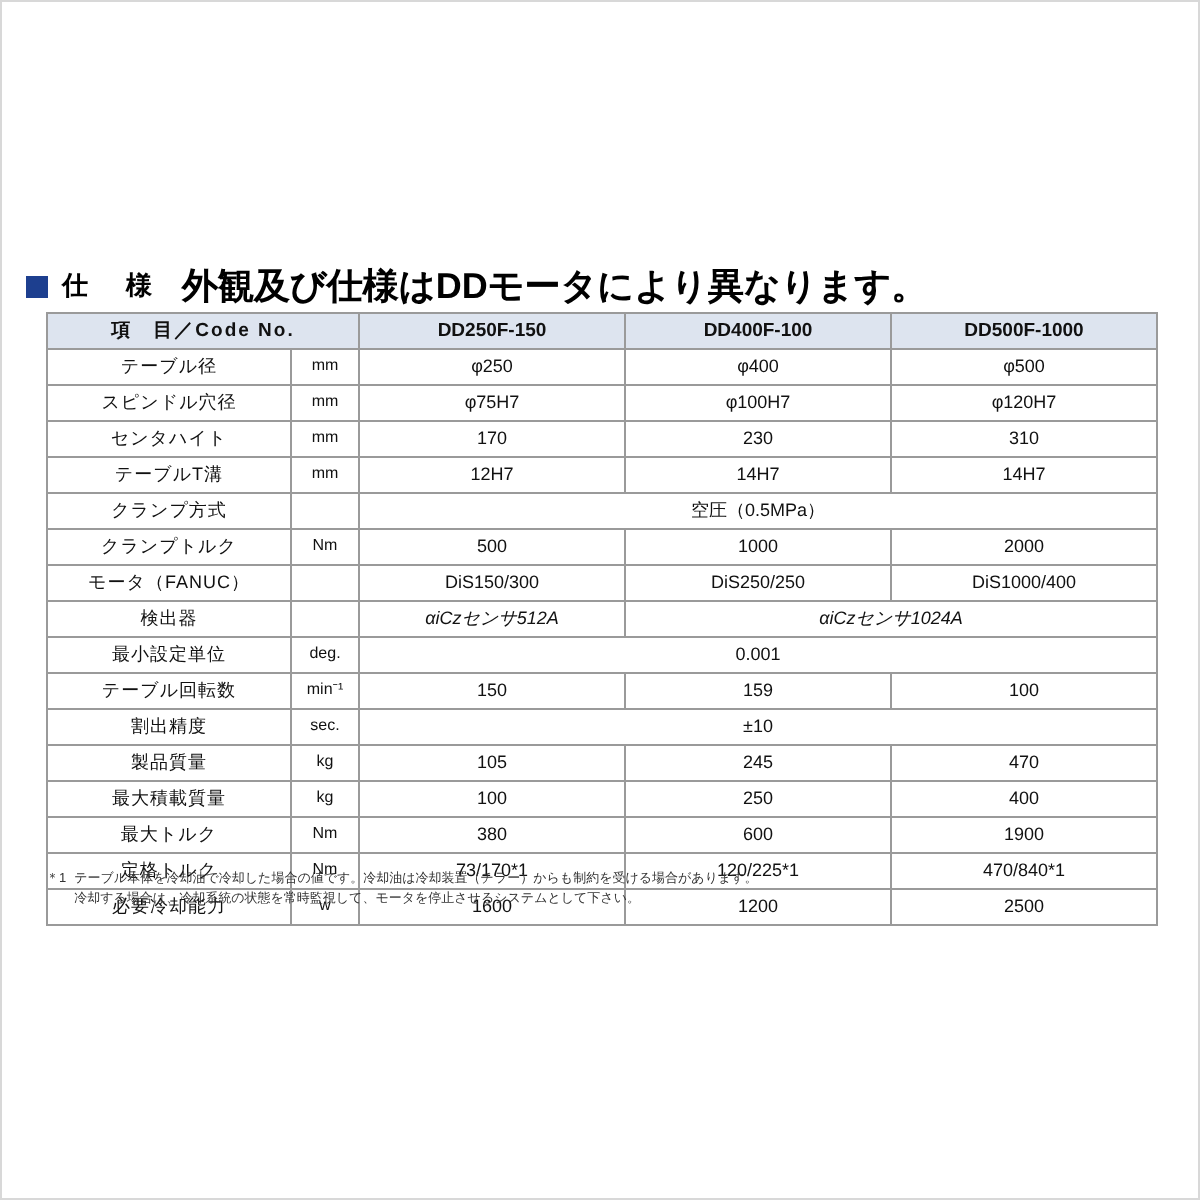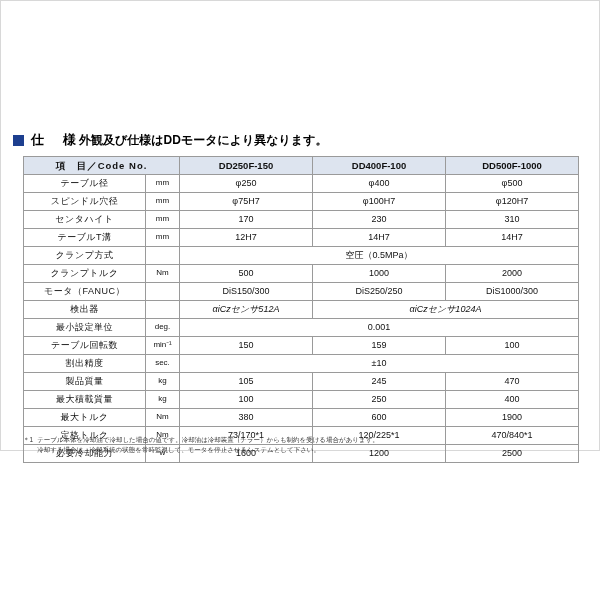--- a/index.html
+++ b/index.html
@@ -13,21 +13,21 @@
     font-family: "Liberation Sans", sans-serif;
     color: #111111;
     position: relative;
     overflow: hidden;
   }
   .page {
     position: absolute;
     left: 0;
     top: 0;
     width: 600px;
-    height: 451px;
+    height: 600px;
     border: 1px solid #d8d8d8;
     box-sizing: border-box;
     background: #ffffff;
   }
   .heading {
     position: absolute;
     left: 12px;
     top: 130px;
     display: flex;
     align-items: center;
@@ -40,23 +40,24 @@
     margin-right: 7px;
     flex: none;
   }
   .heading-main {
     font-size: 13px;
     font-weight: bold;
     letter-spacing: 3px;
     color: #000000;
   }
   .heading-sub {
-    font-size: 12px;
+    font-size: 18px;
     font-weight: bold;
     color: #000000;
+    margin-left: 12px;
     letter-spacing: 0px;
   }
   table.spec {
     position: absolute;
     left: 22px;
     top: 155px;
     width: 556px;
     border-collapse: collapse;
     table-layout: fixed;
     font-size: 9px;
@@ -194,21 +195,21 @@
         <td>500</td>
         <td>1000</td>
         <td>2000</td>
       </tr>
 
       <tr>
         <td class="item">モータ（FANUC）</td>
         <td class="unit"></td>
         <td>DiS150/300</td>
         <td>DiS250/250</td>
-        <td>DiS1000/300</td>
+        <td>DiS1000/400</td>
       </tr>
 
       <tr>
         <td class="item">検出器</td>
         <td class="unit"></td>
         <td class="italic">αiCzセンサ512A</td>
         <td class="italic" colspan="2">αiCzセンサ1024A</td>
       </tr>
 
       <tr>

